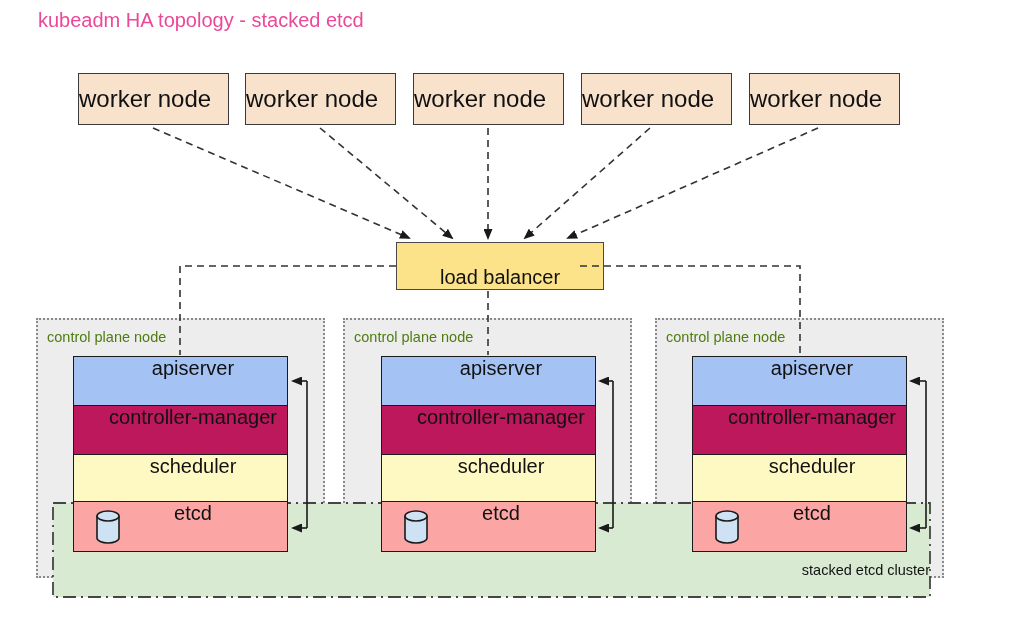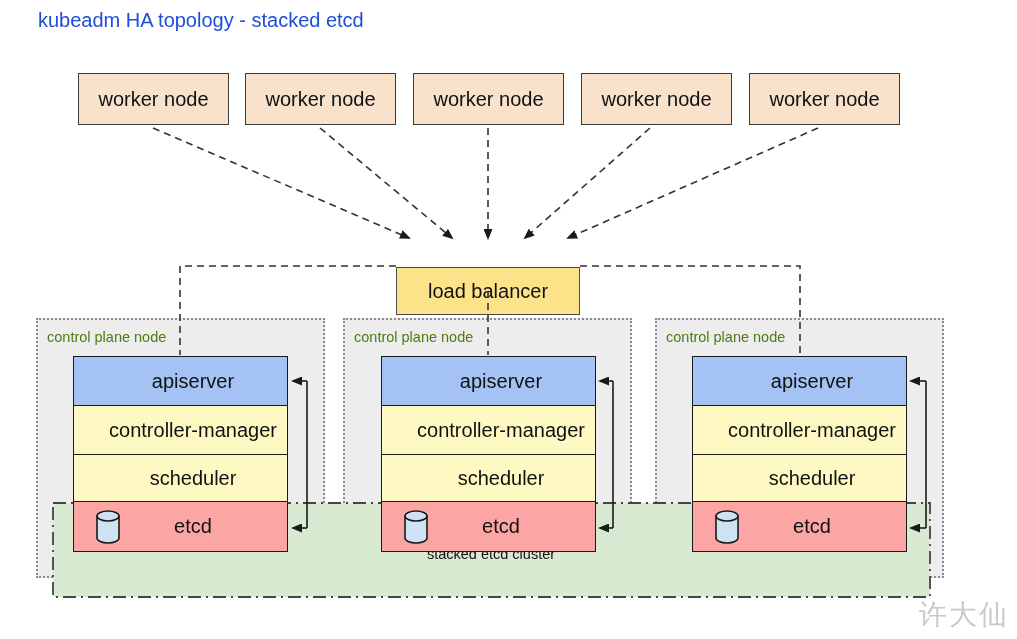--- a/index.html
+++ b/index.html
@@ -1,52 +1,52 @@
 <!DOCTYPE html>
 <html><head>
 <meta charset="utf-8">
 <style>
   html,body{margin:0;padding:0;background:#fff;}
   #canvas{
     position:relative;width:1017px;height:639px;background:#ffffff;
     font-family:"Liberation Sans",sans-serif;overflow:hidden;color:#111;
   }
   .abs{position:absolute;box-sizing:border-box;}
-  #title{left:38px;top:9px;font-size:20px;color:#1d4ed8;z-index:3;}
+  #title{left:38px;top:9px;font-size:20px;color:#ec4899;z-index:3;}
   
   .worker{
     top:73px;width:151px;height:52px;background:#f9e2cc;border:1.6px solid #3b3b3b;
-    display:flex;align-items:center;justify-content:center;font-size:20px;z-index:3;
+    display:flex;align-items:center;justify-content:flex-start;font-size:24px;z-index:3;
   }
   
   #lb{
-    left:396px;top:242px;width:184px;height:48px;background:#fce38a;border:1.6px solid #4a4a4a;
-    display:flex;align-items:center;justify-content:center;font-size:20px;z-index:3;margin-top:25px;
+    left:396px;top:242px;width:208px;height:48px;background:#fce38a;border:1.6px solid #4a4a4a;
+    display:flex;align-items:flex-end;justify-content:center;font-size:20px;z-index:3;
   }
   
   .cpnode{
     top:318px;height:260px;width:289px;background:#ededed;border:2px dotted #8a8a8a;z-index:1;
   }
   .cpnode .cplabel{position:absolute;left:9px;top:9px;font-size:14.5px;color:#4d7c0f;}
   
   .stack{top:356px;width:215px;border:1.6px solid #1a1a1a;z-index:3;}
   .row{
-    position:relative;display:flex;align-items:center;justify-content:center;
+    position:relative;display:flex;justify-content:center;
     font-size:20px;border-top:1.6px solid #1a1a1a;padding-left:25px;
   }
   .row:first-child{border-top:none;}
   .row-apiserver{height:48px;background:#a4c2f4;}
-  .row-cm{height:48px;background:#fef9c3;}
+  .row-cm{height:48px;background:#be185d;}
   .row-sched{height:46px;background:#fef9c3;}
   .row-etcd{height:49px;background:#fca5a5;}
   .db-icon{position:absolute;left:21px;top:50%;transform:translateY(-50%);width:26px;height:34px;}
   
   #green-layer{left:0;top:0;z-index:2;pointer-events:none;}
   #connector-layer{left:0;top:0;z-index:4;pointer-events:none;}
-  #cluster-label{left:52px;top:546px;width:878px;text-align:center;font-size:14.5px;z-index:3;}
+  #cluster-label{left:52px;top:562px;width:878px;text-align:right;font-size:14.5px;z-index:3;}
   #watermark{right:8px;top:596px;font-size:28px;color:#c9c9c9;z-index:5;letter-spacing:2px;}
 </style>
 </head>
 <body>
 
 <div id="canvas">
 
   <div class="abs" id="title">kubeadm HA topology - stacked etcd</div>
 
   <div class="abs worker" style="left:78px">
@@ -162,14 +162,13 @@
     <path d="M307,381 L293,381" stroke="#1a1a1a" stroke-width="1.6" fill="none" marker-end="url(#arr)"></path>
     <path d="M307,528 L293,528" stroke="#1a1a1a" stroke-width="1.6" fill="none" marker-end="url(#arr)"></path>
     <path d="M613,381 L613,528" stroke="#1a1a1a" stroke-width="1.6" fill="none"></path>
     <path d="M613,381 L600,381" stroke="#1a1a1a" stroke-width="1.6" fill="none" marker-end="url(#arr)"></path>
     <path d="M613,528 L600,528" stroke="#1a1a1a" stroke-width="1.6" fill="none" marker-end="url(#arr)"></path>
     <path d="M926,381 L926,528" stroke="#1a1a1a" stroke-width="1.6" fill="none"></path>
     <path d="M926,381 L911,381" stroke="#1a1a1a" stroke-width="1.6" fill="none" marker-end="url(#arr)"></path>
     <path d="M926,528 L911,528" stroke="#1a1a1a" stroke-width="1.6" fill="none" marker-end="url(#arr)"></path>
   </svg>
 
-  <div class="abs" id="watermark">许大仙</div>
 </div>
 
 </body></html>

